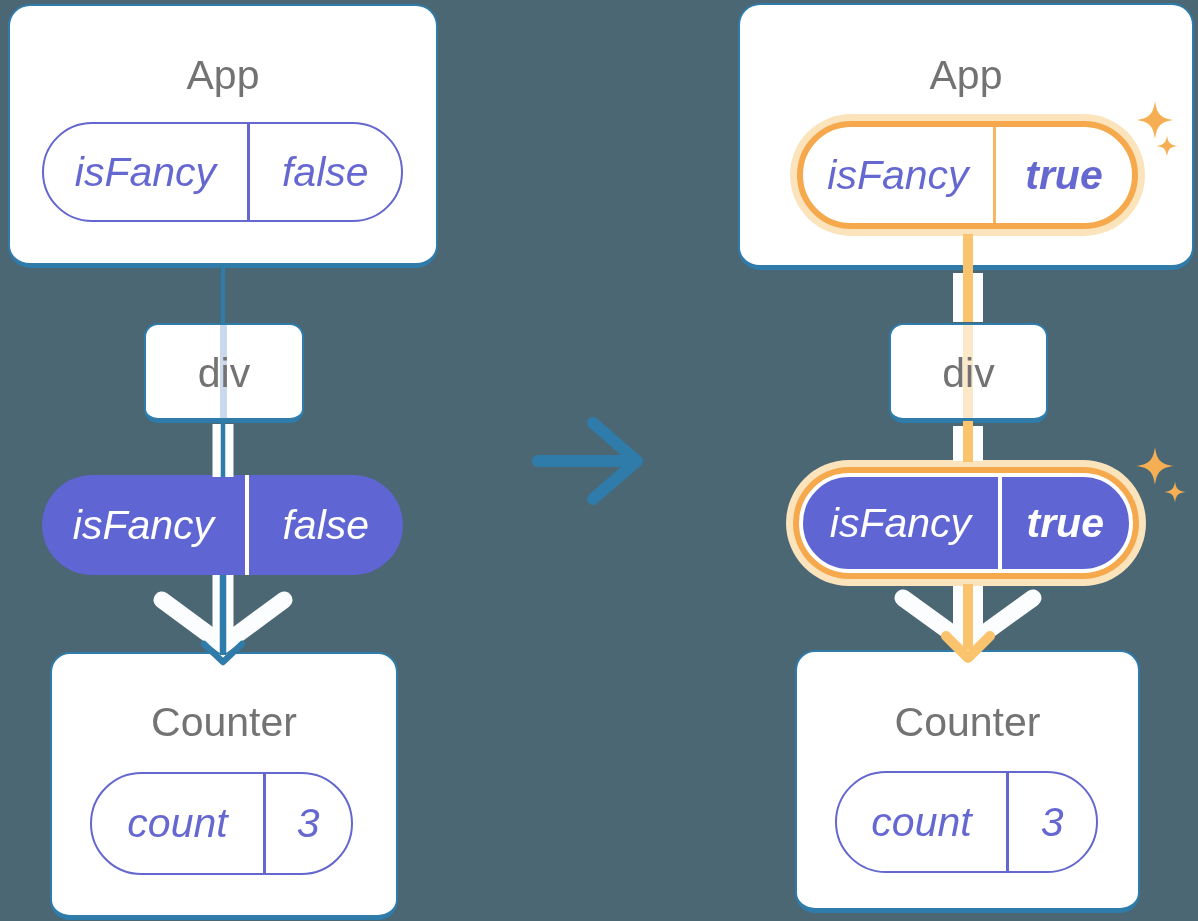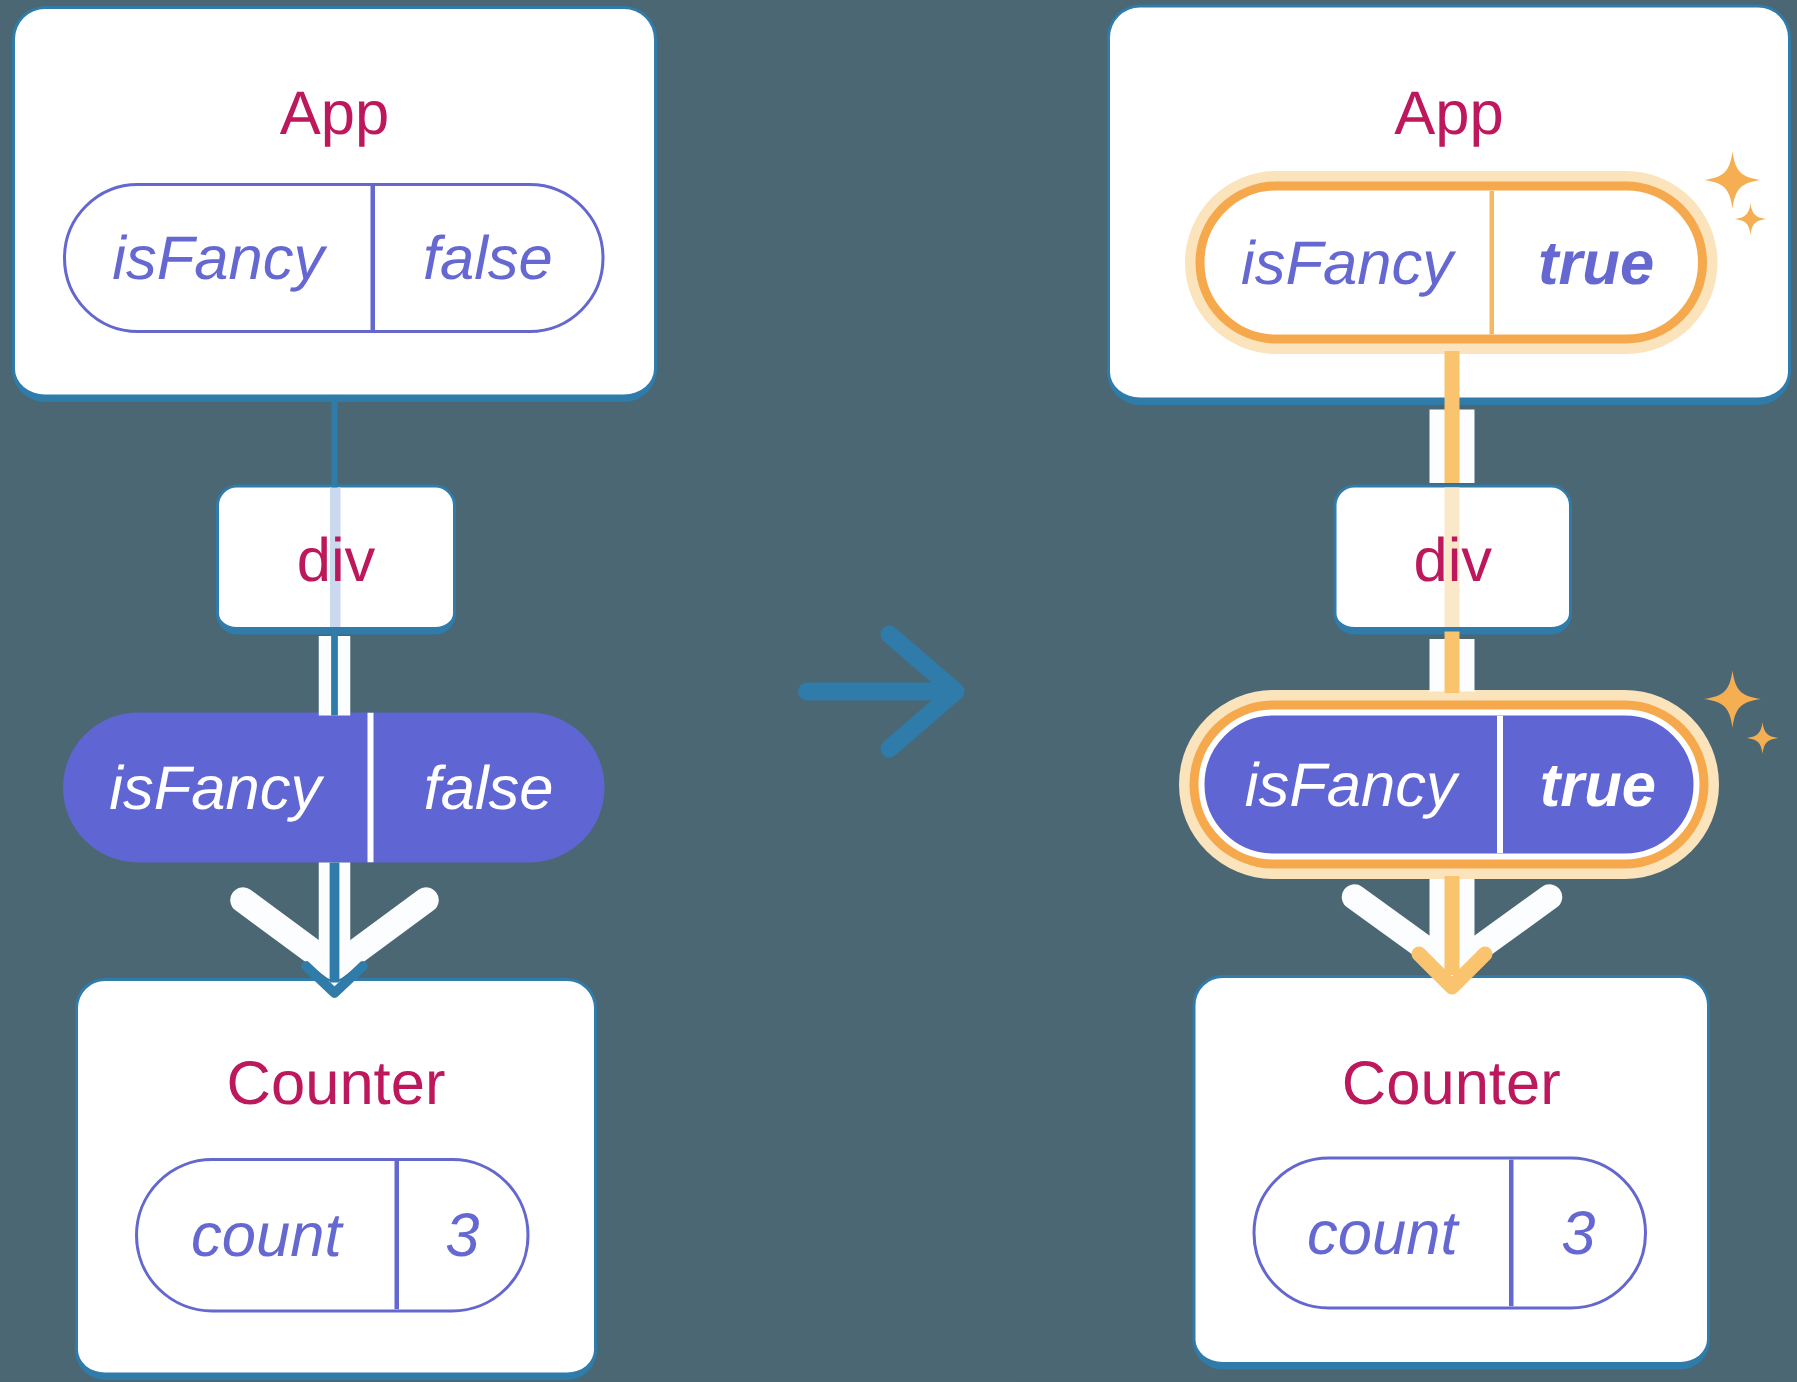--- a/index.html
+++ b/index.html
@@ -6,21 +6,21 @@
   .stage{
     position:relative;width:1198px;height:921px;background:#4B6774;
     font-family:"Liberation Sans",sans-serif;overflow:hidden;
   }
   .card{
     position:absolute;background:#ffffff;border:2px solid #2F7BA9;
     border-bottom-width:5px;box-sizing:border-box;
   }
   .title{
     position:absolute;left:0;right:0;text-align:center;
-    font-size:41px;line-height:42px;color:#be185d;font-weight:500;
+    font-size:41px;line-height:42px;color:#737373;font-weight:500;
   }
   .pill{
     position:absolute;display:flex;align-items:stretch;box-sizing:border-box;
     overflow:hidden;
   }
   .cell{
     flex:1;display:flex;align-items:center;justify-content:center;
     font-size:41px;line-height:1;font-style:italic;
   }
   .outline-pill{background:#fff;border:2.5px solid #6467CE;color:#6668D2;}

